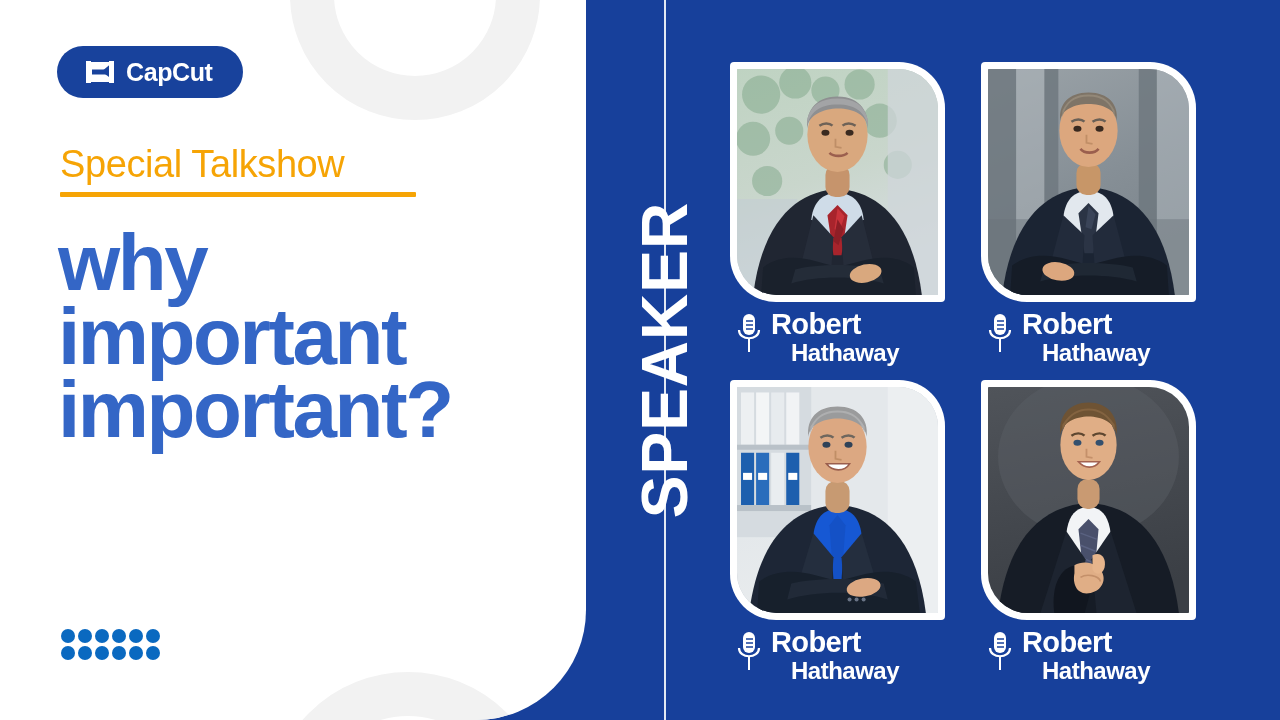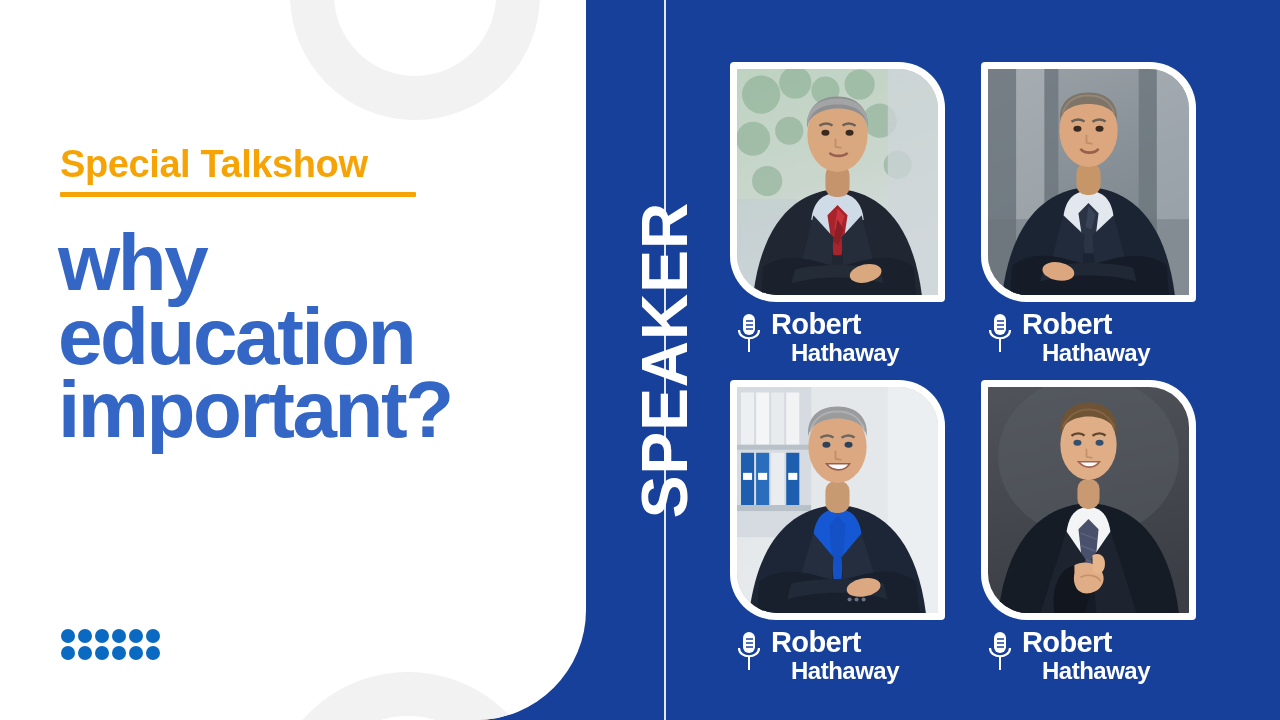--- a/index.html
+++ b/index.html
@@ -55,21 +55,21 @@
     font-weight:bold;
     letter-spacing:-0.4px;
     line-height:1;
   }
 
   
   #eyebrow-wrap { position:absolute; left:60px; top:144px; z-index:3; }
   #eyebrow-text {
     color:#F6A405;
     font-size:38px;
-    font-weight:bold;
+    font-weight:normal;
     letter-spacing:-0.4px;
     line-height:1.08;
     white-space:nowrap;
   }
   #eyebrow-rule {
     margin-top:7px;
     width:356px; height:5px;
     background:#F6A405;
     border-radius:1px;
   }
@@ -185,29 +185,39 @@
 </head>
 <body>
 
 <div id="slide">
 
   <div id="left-panel">
     <span class="deco-ring" id="ring-top"></span>
     <span class="deco-ring" id="ring-bottom"></span>
   </div>
 
+  <div id="capcut-badge">
+    <svg id="capcut-icon" viewBox="0 0 30 22" aria-hidden="true">
+      <path d="M2 1 H28 L4 21 H2 Z" fill="#FFFFFF"></path>
+      <path d="M2 21 H28 L28 19 L4 1 H2 Z" fill="#FFFFFF"></path>
+      <rect x="1" y="0" width="5" height="22" fill="#FFFFFF"></rect>
+      <rect x="24" y="0" width="5" height="22" fill="#FFFFFF"></rect>
+      <rect x="7" y="8.5" width="16" height="5" fill="#18429C"></rect>
+    </svg>
+    <span id="capcut-label">CapCut</span>
+  </div>
 
   <div id="eyebrow-wrap">
     <div id="eyebrow-text">Special Talkshow</div>
     <div id="eyebrow-rule"></div>
   </div>
 
   <h1 id="headline">
     <span class="hl-line">why</span>
-    <span class="hl-line">education</span>
+    <span class="hl-line">important</span>
     <span class="hl-line">important?</span>
   </h1>
 
   <div id="dot-grid">
     <i></i>
       <i></i>
     <i></i>
       <i></i>
     <i></i>
       <i></i>

